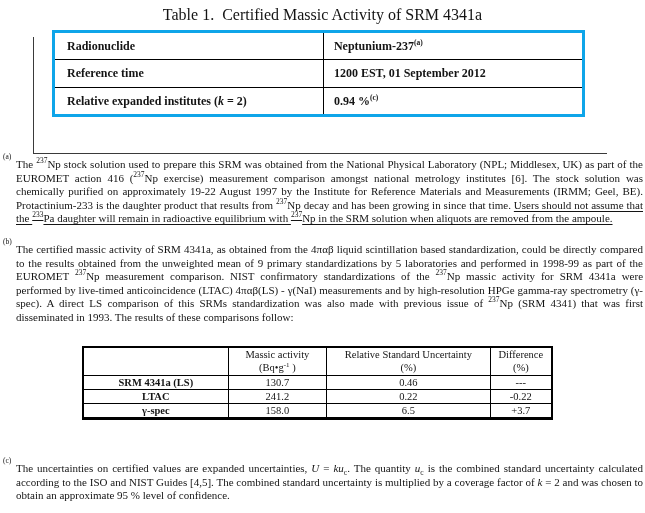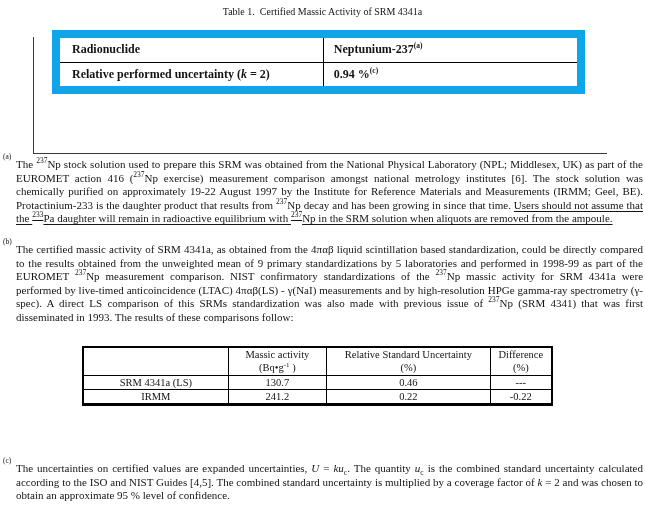--- a/index.html
+++ b/index.html
@@ -3,27 +3,27 @@
 <meta charset="utf-8">
 <style>
   * { margin:0; padding:0; box-sizing:border-box; }
   html,body { background:#ffffff; }
   body {
     width:645px; height:513px; position:relative; overflow:hidden;
     font-family:"Liberation Serif", serif; color:#141414;
   }
   .doc-title {
     position:absolute; top:6px; left:0; width:645px;
-    text-align:center; font-size:10px; white-space:pre;
+    text-align:center; font-size:16px; white-space:pre;
   }
   
   .cert-wrap { position:absolute; left:52px; top:30px; }
   table.cert {
     border-collapse:collapse; table-layout:fixed; width:533px;
-    border:8px solid #0ea5e9;
+    border:3px solid #0ea5e9;
     padding-left:36px;
   }
   table.cert td {
     border:1px solid #000; height:28px; vertical-align:middle;
     font-size:12px; font-weight:bold;
   }
   table.cert td.lbl { width:248px; padding-left:12px; }
   table.cert td.val { width:239px; padding-left:10px; }
   sup { font-size:7.5px; vertical-align:super; line-height:0; }
   .subsc { font-size:7.5px; vertical-align:sub; line-height:0; }
@@ -43,42 +43,46 @@
   table.cmp {
     border-collapse:collapse; table-layout:fixed; width:471px;
     border:2px solid #000; border-bottom-width:3px;
   }
   table.cmp th, table.cmp td {
     border:1px solid #000; text-align:center; font-weight:normal;
     font-size:10.5px;
   }
   table.cmp th { height:28px; line-height:13px; vertical-align:middle; }
   table.cmp td { height:14px; line-height:13px; }
-  table.cmp .c0 { width:143px; } table.cmp .c1 { width:97px; }
+  table.cmp .c0 { width:143px;font-weight:bold; } table.cmp .c1 { width:97px; }
   table.cmp .c2 { width:161px; } table.cmp .c3 { width:61px; }
   table.cmp sup { font-size:7px; }
   i { font-style:italic; }
 </style>
 </head>
 <body>
 
 <div class="doc-title">Table 1.  Certified Massic Activity of SRM 4341a</div>
 
 <div class="shadow-left"></div>
 <div class="shadow-bottom"></div>
 
 <div class="cert-wrap">
   <table class="cert">
     <tbody>
         <tr>
       <td class="lbl"><span>Radionuclide</span><i></i><span></span></td>
       <td class="val"><span>Neptunium-237</span><sup>(a)</sup></td>
     </tr>
     <tr>
-      <td class="lbl"><span>Relative performed uncertainty (</span><i>k</i><span> = 2)</span></td>
+      <td class="lbl"><span>Reference time</span><i></i><span></span></td>
+      <td class="val"><span>1200 EST, 01 September 2012</span><sup></sup></td>
+    </tr>
+    <tr>
+      <td class="lbl"><span>Relative expanded institutes (</span><i>k</i><span> = 2)</span></td>
       <td class="val"><span>0.94 %</span><sup>(c)</sup></td>
     </tr>
   </tbody>
     </table>
 </div>
 
 <div class="footnote fn-a">
   <sup class="fn-marker">(a)</sup><span>The </span><sup>237</sup><span>Np stock solution used to prepare this SRM was obtained from the National Physical Laboratory (NPL; Middlesex, UK) as part of the EUROMET action 416 (</span><sup>237</sup><span>Np exercise) measurement comparison amongst national metrology institutes [6].  The stock solution was chemically purified on approximately 19-22 August 1997 by the Institute for Reference Materials and Measurements (IRMM; Geel, BE).  Protactinium-233 is the daughter product that results from </span><sup>237</sup><span>Np decay and has been growing in since that time.  </span><span class="ul">Users should not assume that the </span><sup class="ul">233</sup><span class="ul">Pa daughter will remain in radioactive equilibrium with </span><sup class="ul">237</sup><span class="ul">Np in the SRM solution when aliquots are removed from the ampoule.</span>
 </div>
 
@@ -106,24 +110,30 @@
             <div>(%)</div>
           </th>
     </tr>
     <tr>
       <td class="c0">SRM 4341a (LS)</td>
       <td class="c1">130.7</td>
       <td class="c2">0.46</td>
       <td class="c3">---</td>
     </tr>
     <tr>
-      <td class="c0">IRMM</td>
+      <td class="c0">LTAC</td>
       <td class="c1">241.2</td>
       <td class="c2">0.22</td>
       <td class="c3">-0.22</td>
+    </tr>
+    <tr>
+      <td class="c0">γ-spec</td>
+      <td class="c1">158.0</td>
+      <td class="c2">6.5</td>
+      <td class="c3">+3.7</td>
     </tr>
   </tbody>
     </table>
 </div>
 
 <div class="footnote fn-c">
   <sup class="fn-marker">(c)</sup><span>The uncertainties on certified values are expanded uncertainties, </span><i>U</i><span> = </span><i>ku</i><span class="subsc">c</span><span>.  The quantity </span><i>u</i><span class="subsc">c</span><span> is the combined standard uncertainty calculated according to the ISO and NIST Guides [4,5].  The combined standard uncertainty is multiplied by a coverage factor of </span><i>k</i><span> = 2 and was chosen to obtain an approximate 95 % level of confidence.</span>
 </div>
 
 </body></html>

